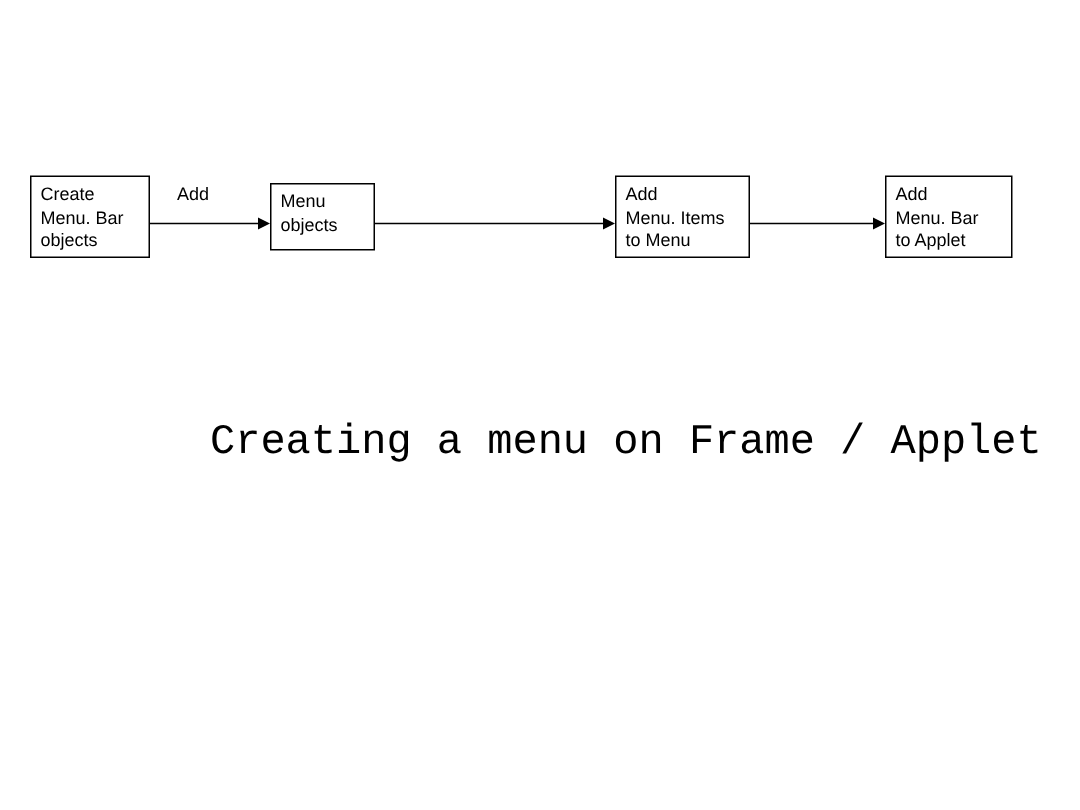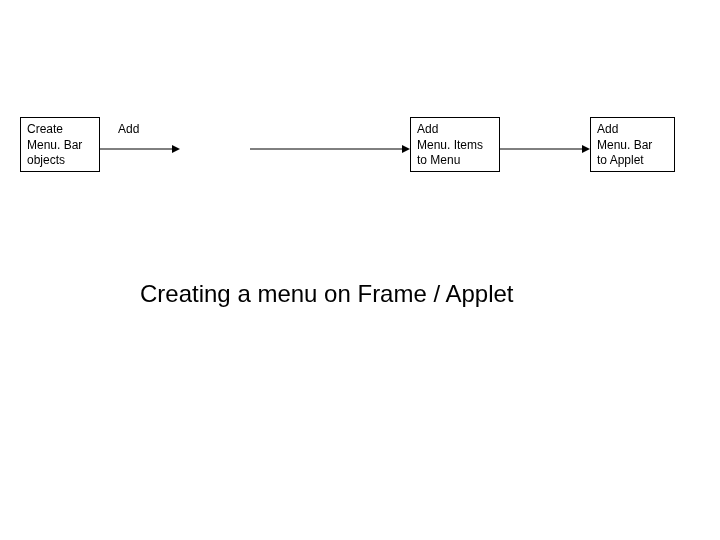--- a/index.html
+++ b/index.html
@@ -19,22 +19,22 @@
       font-size: 12px;
       color: #000;
     }
     .arrow {
       position: absolute;
       height: 0;
     }
     .arrow svg { display: block; }
     .caption {
       position: absolute;
-      font-family: Liberation Sans, sans-serif;
-      font-size: 24px;
+      font-family: Liberation Mono, monospace;
+      font-size: 28px;
       color: #000;
     }
   </style>
 </head>
 <body>
 
 <div class="canvas">
 
   <div class="box" style="left:20px; top:117px; width:80px; height:55px;">
     <span style="white-space:pre-line;">Create
@@ -43,20 +43,24 @@
   </div>
 
   <div class="arrow-label" style="left:118px; top:122px;">Add</div>
   <div class="arrow" style="left:100px; top:144px;">
     <svg width="80" height="10" viewBox="0 0 80 10">
       <line x1="0" y1="5" x2="72" y2="5" stroke="#000" stroke-width="1"></line>
       <polygon points="72,1 80,5 72,9" fill="#000"></polygon>
     </svg>
   </div>
 
+  <div class="box" style="left:180px; top:122px; width:70px; height:45px;">
+    <span style="white-space:pre-line;">Menu
+objects</span>
+  </div>
 
   <div class="arrow" style="left:250px; top:144px;">
     <svg width="160" height="10" viewBox="0 0 160 10">
       <line x1="0" y1="5" x2="152" y2="5" stroke="#000" stroke-width="1"></line>
       <polygon points="152,1 160,5 152,9" fill="#000"></polygon>
     </svg>
   </div>
 
   <div class="box" style="left:410px; top:117px; width:90px; height:55px;">
     <span style="white-space:pre-line;">Add

